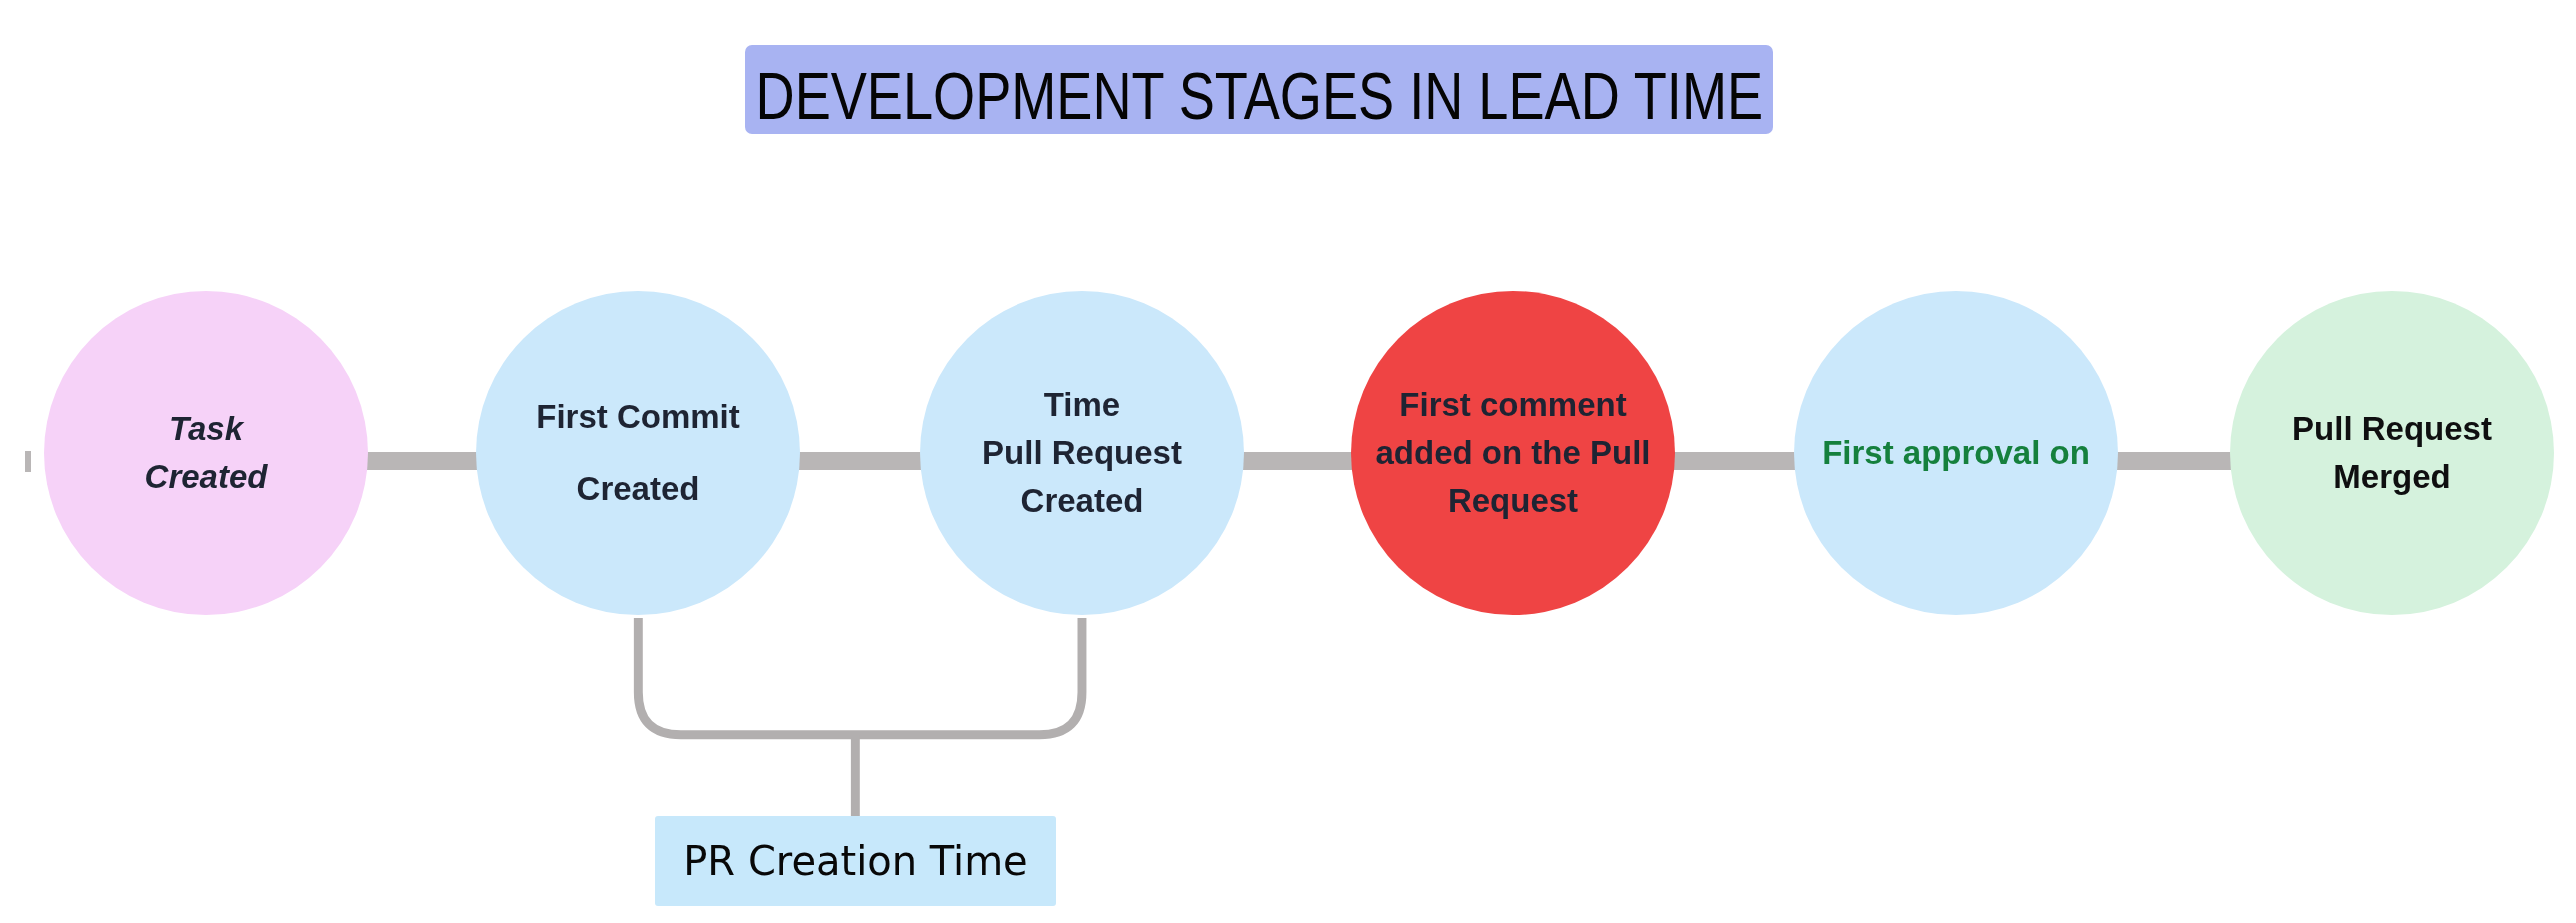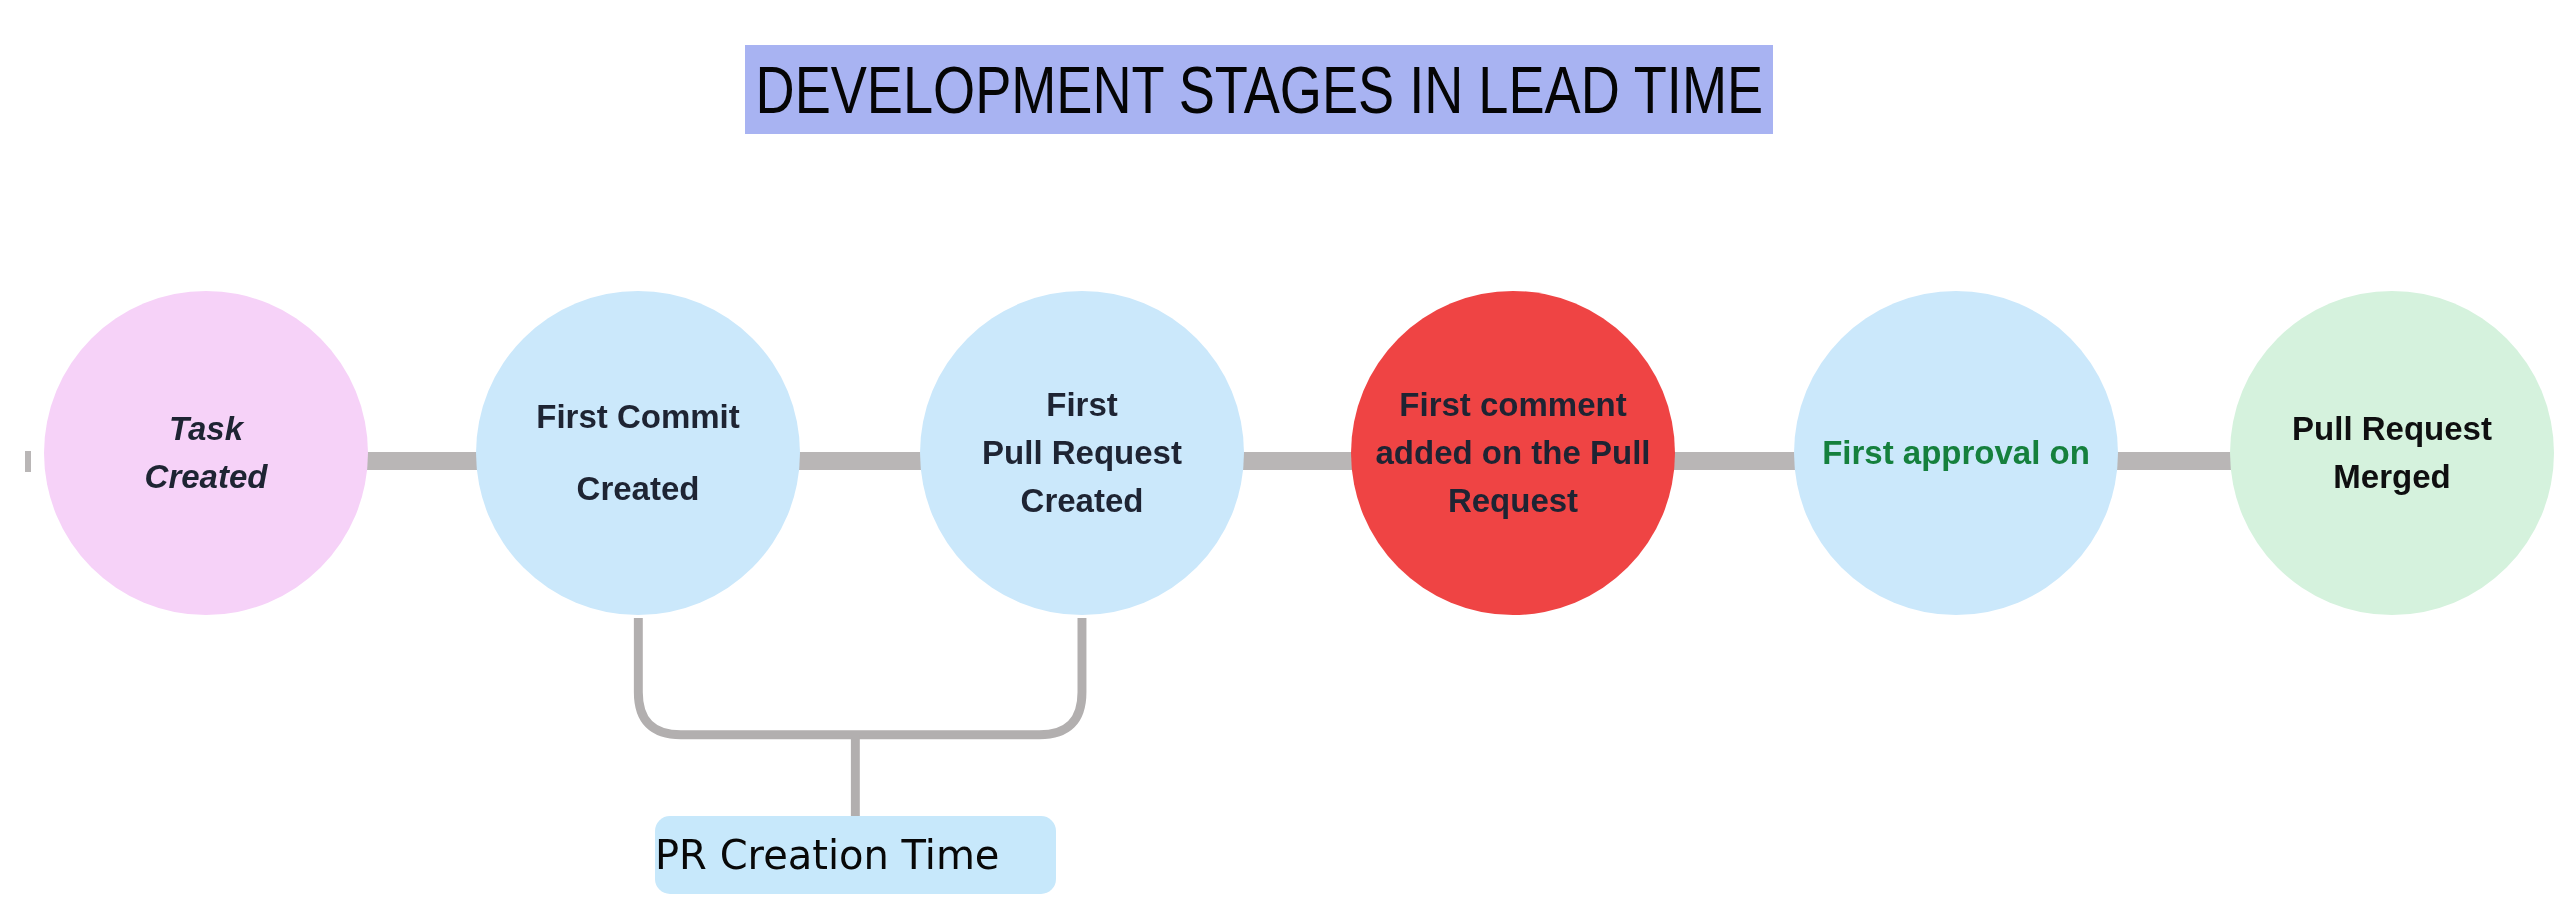--- a/index.html
+++ b/index.html
@@ -11,22 +11,22 @@
     overflow: hidden;
     font-family: "Liberation Sans", sans-serif;
   }
 
   
   .title-box {
     position: absolute;
     left: 745px; top: 45px;
     width: 1028px; height: 89px;
     background: #a8b3f2;
-    border-radius: 0;
-    display: flex; align-items: center; justify-content: center;
+    border-radius: 7px;
+    display: flex; align-items: flex-end; justify-content: center;
   }
   .title-box .title-text {
     display: inline-block;
     font-size: 66px;
     font-weight: 500;
     color: #050505;
     letter-spacing: 0px;
     white-space: nowrap;
     transform: scaleX(0.82);
     transform-origin: 50% 50%;
@@ -75,24 +75,24 @@
     left: 0; top: 0;
     width: 2576px; height: 923px;
     z-index: 1;
     pointer-events: none;
   }
 
   
   .pr-label {
     position: absolute;
     left: 655px; top: 816px;
-    width: 401px; height: 78px;
+    width: 401px; height: 90px;
     background: #c7e8fb;
-    border-radius: 15px;
-    display: flex; align-items: center; 
+    border-radius: 3px;
+    display: flex; align-items: center; justify-content: center;
     z-index: 2;
   }
   .pr-label .pr-label-text {
     font-family: "DejaVu Sans", sans-serif;
     font-size: 40px;
     font-weight: 400;
     color: #080808;
     white-space: nowrap;
   }
 </style>
@@ -122,21 +122,21 @@
     <span>Task</span>
     <span>Created</span>
   </div>
 
   <div class="stage stage-1" style="background: rgb(203, 232, 251); color: rgb(30, 36, 51); gap: 24px;">
     <span>First Commit</span>
     <span>Created</span>
   </div>
 
   <div class="stage stage-2" style="background: rgb(203, 232, 251); color: rgb(30, 36, 51);">
-    <span>First</span>
+    <span>Time</span>
     <span>Pull Request</span>
     <span>Created</span>
   </div>
 
   <div class="stage stage-3" style="background: #ef4444; color: rgb(30, 36, 51);">
     <span>First comment</span>
     <span>added on the Pull</span>
     <span>Request</span>
   </div>
 

